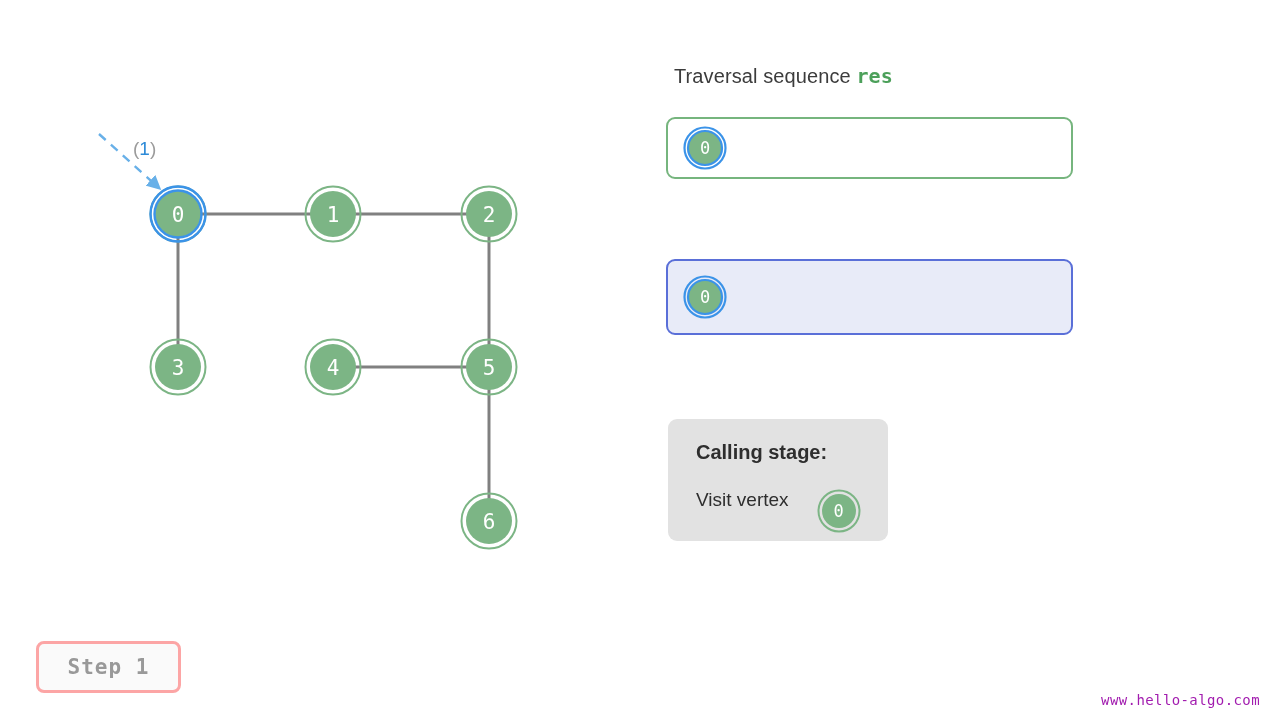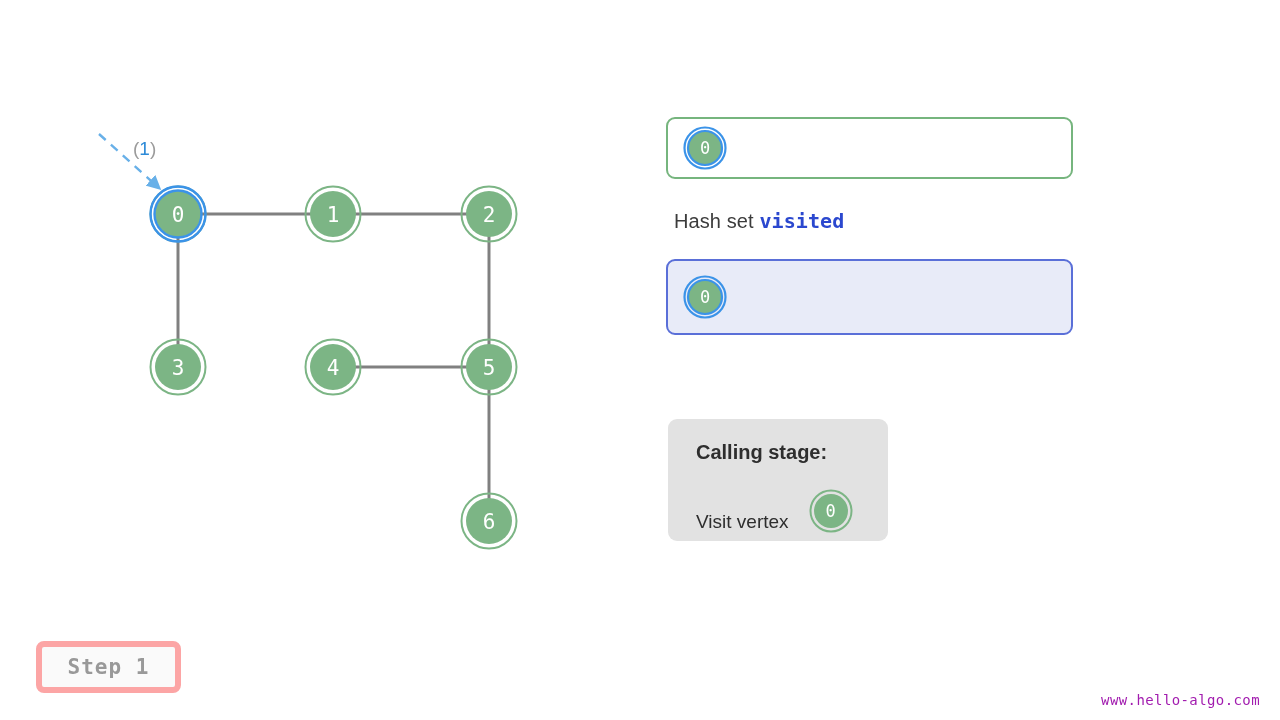--- a/index.html
+++ b/index.html
@@ -141,39 +141,39 @@
     font-size: 20px;
     font-weight: bold;
     color: #2e2e2e;
     white-space: nowrap;
   }
   #stage-body {
     position: absolute;
     left: 28px;
     top: 70px;
     display: flex;
-    align-items: flex-end;
-    gap: 20px;
+    align-items: flex-start;
+    gap: 28px;
   }
   #stage-text {
     font-size: 19px;
     color: #2e2e2e;
     white-space: nowrap;
   }
   #stage-chip { width: 44px; height: 44px; }
 
   
   #step-badge {
     position: absolute;
     left: 36px;
     top: 641px;
     width: 145px;
     height: 52px;
     box-sizing: border-box;
-    border: 6px solid #fca5a5;
+    border: 3px solid #fca5a5;
     border-radius: 8px;
     background: #fafafa;
     display: flex;
     align-items: center;
     justify-content: center;
   }
   #step-text {
     font-family: "DejaVu Sans Mono", "Liberation Mono", monospace;
     font-weight: bold;
     font-size: 21px;
@@ -263,38 +263,38 @@
       <line x1="99" y1="134" x2="158" y2="187" stroke="#68b0e8" stroke-width="2.4" stroke-dasharray="9 7" marker-end="url(#arrowhead)"></line>
       <text x="133" y="155">
         <tspan class="pointer-label-paren">(</tspan><tspan class="pointer-label-num">1</tspan><tspan class="pointer-label-paren">)</tspan>
       </text>
     </g>
   </svg>
 </div>
 
 <div id="right-panel">
 
+  <div class="section-title" id="res-title">
+    <span>Traversal sequence</span>
+    <span class="code code-green">res</span>
+  </div>
 
   <div class="container-box" id="res-box">
     <div class="box-item">
       <div class="chip">
         <svg width="44" height="44">
           <circle cx="22" cy="22" r="17" fill="#7cb585"></circle>
           <circle cx="22" cy="22" r="20.5" fill="none" stroke="#3b93e8" stroke-width="2.2"></circle>
           <circle cx="22" cy="22" r="17" fill="none" stroke="#3b93e8" stroke-width="2.2"></circle>
         </svg>
         <div class="chip-text">0</div>
       </div>
     </div>
   </div>
 
-  <div class="section-title" id="visited-title">
-    <span>Hash set</span>
-    <span class="code code-blue">visited</span>
-  </div>
 
   <div class="container-box" id="visited-box">
     <div class="box-item">
       <div class="chip">
         <svg width="44" height="44">
           <circle cx="22" cy="22" r="17" fill="#7cb585"></circle>
           <circle cx="22" cy="22" r="20.5" fill="none" stroke="#3b93e8" stroke-width="2.2"></circle>
           <circle cx="22" cy="22" r="17" fill="none" stroke="#3b93e8" stroke-width="2.2"></circle>
         </svg>
         <div class="chip-text">0</div>

